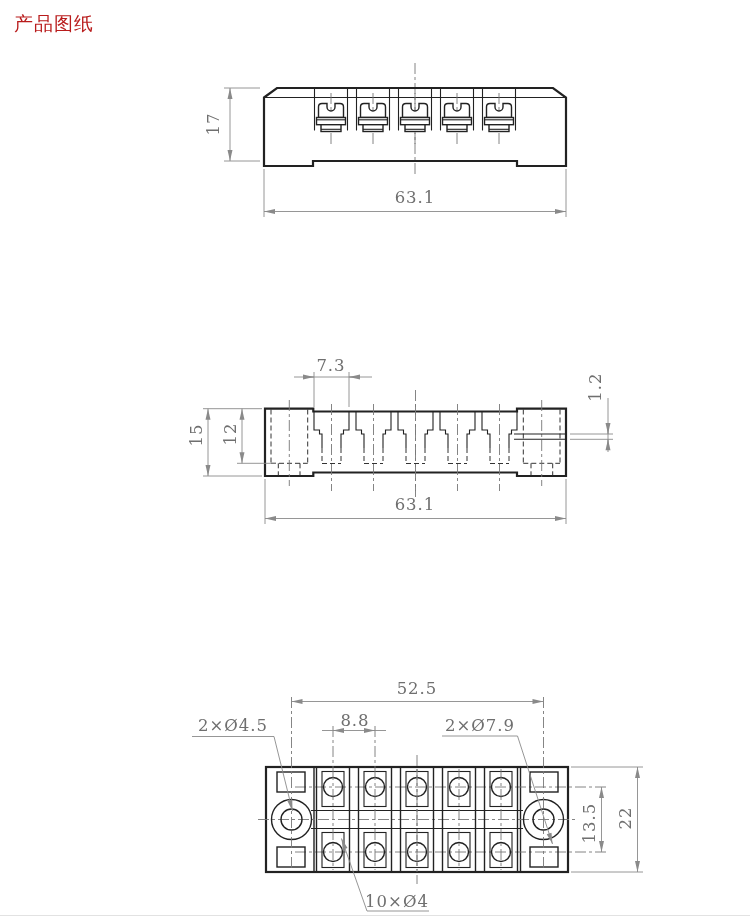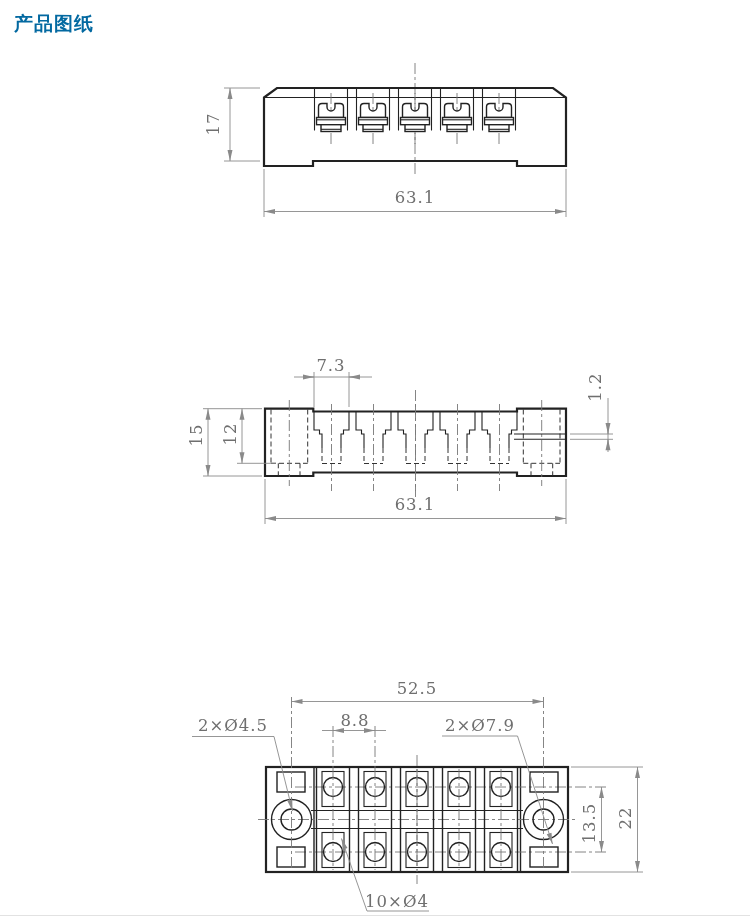--- a/index.html
+++ b/index.html
@@ -1,19 +1,19 @@
 <!DOCTYPE html>
 <html><head>
 <meta charset="utf-8">
 <style>
   html,body{margin:0;padding:0;background:#ffffff;}
   .page{position:relative;width:750px;height:917px;background:#fff;overflow:hidden;
         font-family:"DejaVu Sans","Liberation Sans",sans-serif;}
   .page-title{position:absolute;left:14px;top:10px;font-size:19px;line-height:26px;
-        color:#0369a1;letter-spacing:1px;font-weight:700;}
+        color:#b91c1c;letter-spacing:1px;font-weight:400;}
   .bottom-rule{position:absolute;left:0;right:0;bottom:1px;border-top:1px solid #e2e2e2;height:0;}
   svg{position:absolute;left:0;top:0;}
   .oL{stroke:#222;stroke-width:2.2;fill:none;}          
   .mL{stroke:#222;stroke-width:1.4;fill:none;}          
   .tL{stroke:#222;stroke-width:1.1;fill:none;}          
   .hid{stroke:#333;stroke-width:1;fill:none;stroke-dasharray:5 3;}      
   .cen{stroke:#777;stroke-width:.9;fill:none;stroke-dasharray:11 3 3 3;}
   .dim{stroke:#8a8a8a;stroke-width:.9;fill:none;}       
   .wfill{fill:#ffffff;}
   text.dimtxt{fill:#6f6f6f;font-family:"DejaVu Serif","Liberation Serif",serif;

